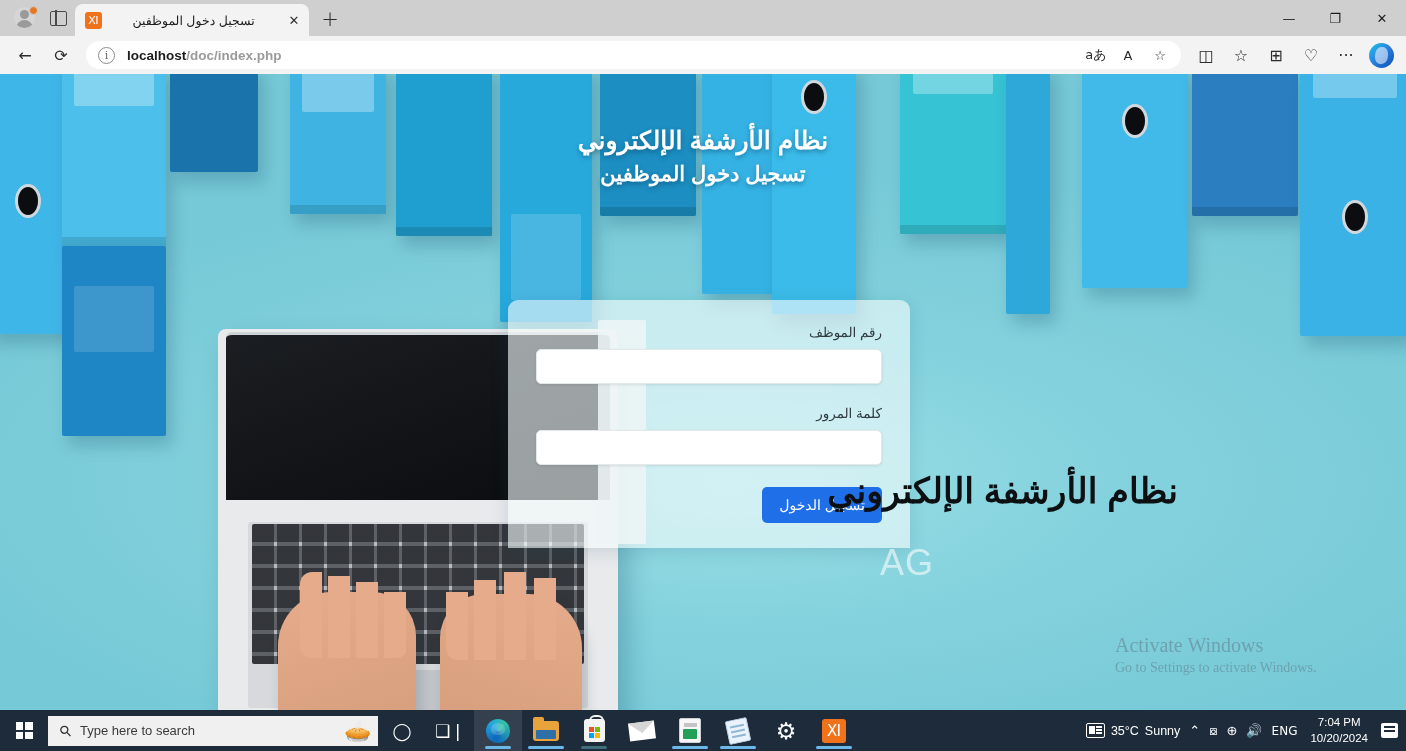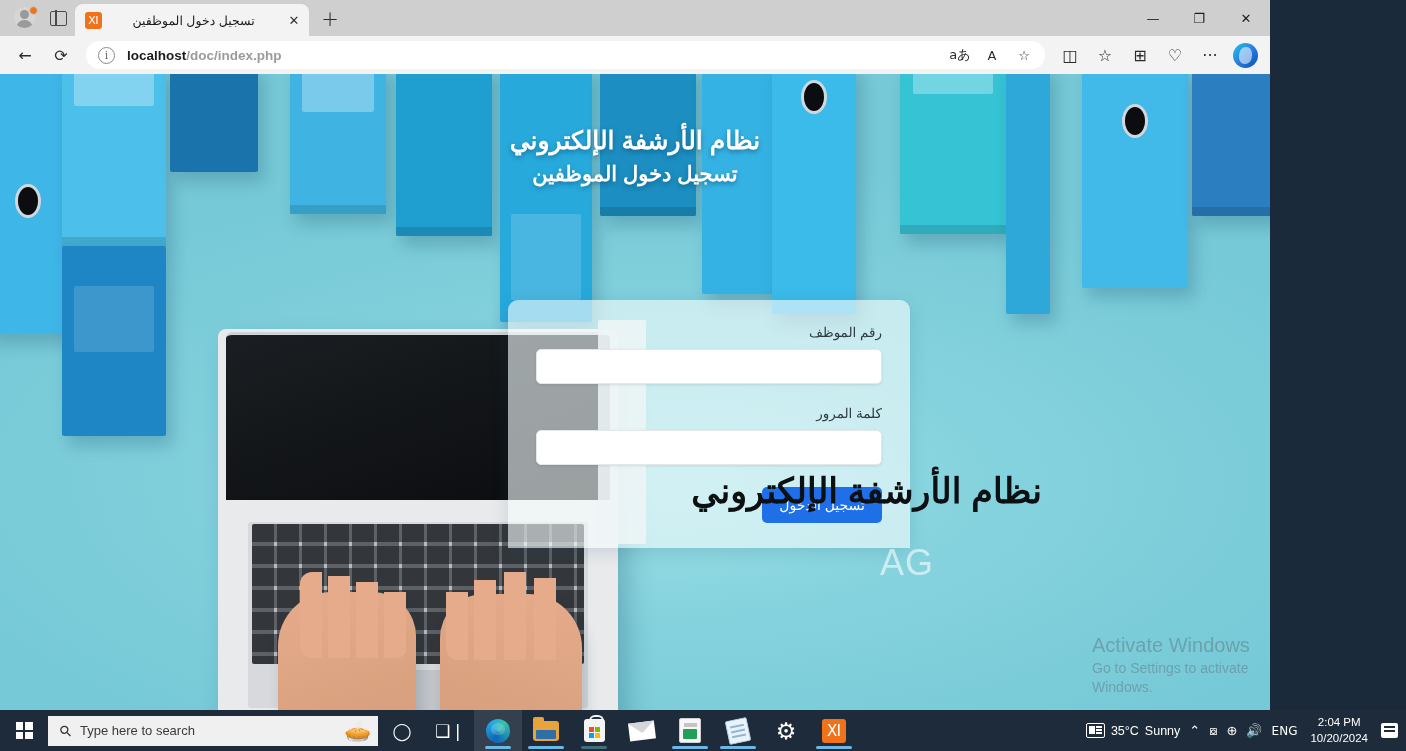--- a/index.html
+++ b/index.html
@@ -6,21 +6,21 @@
   html, body {
     width: 1406px; height: 751px;
     overflow: hidden;
     font-family: "Liberation Sans", sans-serif;
     background: #1b2a3a;
   }
 
   
   #browser-window {
     position: absolute; left: 0; top: 0;
-    width: 1270px; height: 710px;
+    width: 1406px; height: 710px;
     background: #ec4899;
     display: flex; flex-direction: column;
   }
 
   
   #tab-strip {
     height: 36px; background: #cfcfcf;
     display: flex; align-items: flex-end; position: relative;
     flex: none;
   }
@@ -229,22 +229,22 @@
     letter-spacing: .5px;
   }
   #brand-abbr {
     position: absolute; left: 880px; top: 468px;
     font-size: 36px; font-weight: normal;
     color: rgba(255,255,255,.58);
     letter-spacing: 1px;
   }
 
   #activate-watermark {
-    position: absolute; left: 1092px; top: 558px;
-    color: rgba(90,110,120,.45); text-align: left; line-height: 1.35;
+    position: absolute; left: 1115px; top: 558px;
+    color: rgba(90,110,120,.45); text-align: left; line-height: 1.35; font-family: Liberation Serif, serif;
   }
   #activate-watermark .aw-title { font-size: 20px; }
   #activate-watermark .aw-sub { font-size: 14px; }
 
   #mostaql-watermark {
     position: absolute; left: 618px; top: 570px;
     font-size: 40px; font-weight: bold; direction: rtl;
     color: rgba(255,255,255,.34);
     font-family: "DejaVu Sans", sans-serif;
   }
@@ -567,18 +567,18 @@
       <span class="news-icon"></span>
       <span>35°C</span>
       <span>Sunny</span>
     </div>
     <span class="tray-glyph">⌃</span>
     <span class="tray-glyph">⧇</span>
     <span class="tray-glyph">⊕</span>
     <span class="tray-glyph">🔊</span>
     <span class="tray-glyph" style="font-size:12px;">ENG</span>
     <div id="tray-clock">
-      <div>2:04 PM</div>
+      <div>7:04 PM</div>
       <div>10/20/2024</div>
     </div>
     <span class="notif-icon"></span>
   </div>
 </div>
 
 </body></html>

